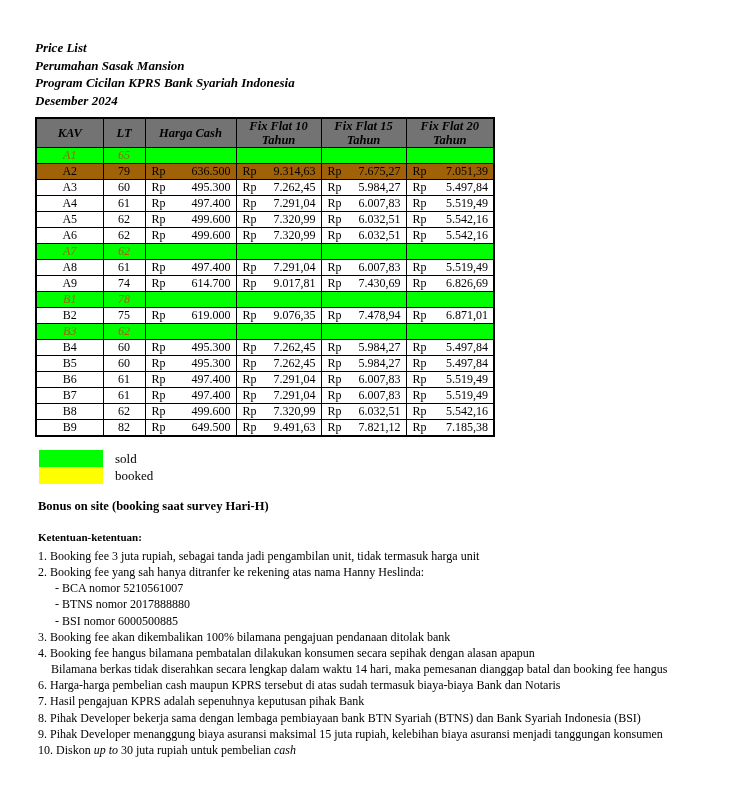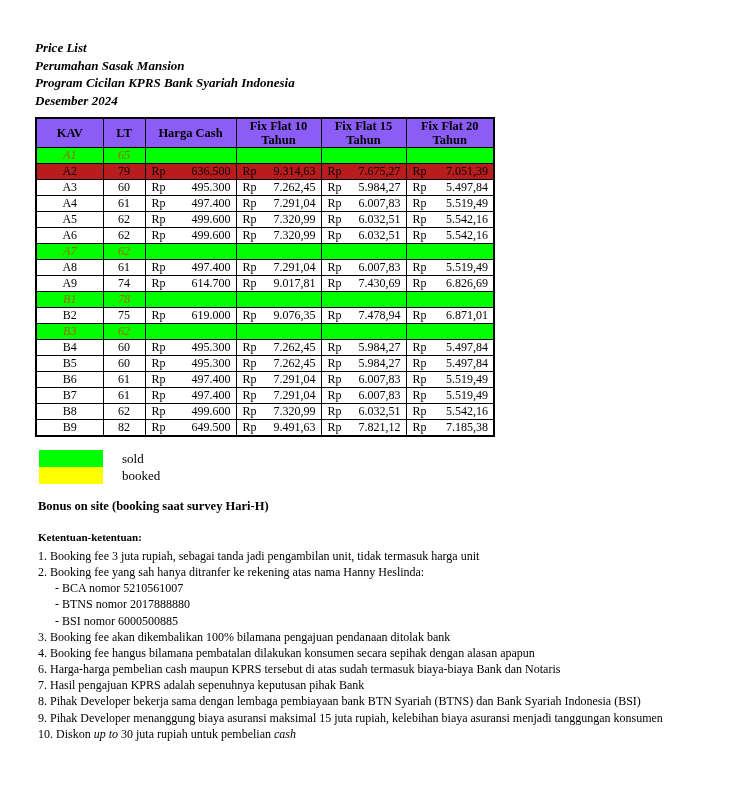--- a/index.html
+++ b/index.html
@@ -23,37 +23,37 @@
     border-collapse:collapse; table-layout:fixed;
     border:2px solid #000;
     font-size:12px;
   }
   .price-table th, .price-table td {
     border:1px solid #000; padding:0; overflow:hidden;
     vertical-align:middle;
   }
   .price-table th {
     font-weight:bold; font-size:12.5px; text-align:center;
-    height:20px; line-height:14px; background:#8b5cf6;
+    height:20px; line-height:14px; background:#737373;font-style:italic;
   }
   .price-table td { height:15.8px; line-height:15px; }
   .col-kav { width:67px; } .col-lt { width:42px; }
   .col-cash { width:91px; } .col-f10 { width:85px; }
   .col-f15 { width:85px; } .col-f20 { width:88px; }
   .td-center { text-align:center; }
   .money { display:flex; justify-content:space-between; padding:0 5px 0 6px; }
   .money .cur { text-align:left; } .money .val { text-align:right; }
   tr.status-sold td { background:#00ff00; color:#a16207;font-style:italic; }
-  tr.status-booked td { background:#b91c1c; color:#000;font-family:Liberation Serif, serif; }
+  tr.status-booked td { background:#a16207; color:#000;font-family:Liberation Serif, serif; }
 
   
   .legend { position:absolute; left:39px; top:450px; }
   .legend-row { display:flex; align-items:center; height:17px; }
   .legend-swatch { width:64px; height:17px; border:0; }
-  .legend-label { font-size:13px; padding-left:19px; line-height:17px; }
+  .legend-label { font-size:13px; padding-left:12px; line-height:17px; }
 
   
   .bonus-line {
     position:absolute; left:38px; top:499px;
     font-weight:bold; font-size:12.5px; white-space:nowrap;
   }
   .terms-title {
     position:absolute; left:38px; top:531px;
     font-weight:bold; font-size:11px;
   }
@@ -538,20 +538,21 @@
 
   <div class="terms-title">Ketentuan-ketentuan:</div>
   <div class="terms" id="terms">
       <div class="tm-line"><span>1. Booking fee 3 juta rupiah, sebagai tanda jadi pengambilan unit, tidak termasuk harga unit</span></div>
       <div class="tm-line"><span>2. Booking fee yang sah hanya ditranfer ke rekening atas nama Hanny Heslinda:</span></div>
       <div class="tm-line ind-1"><span>- BCA nomor 5210561007</span></div>
       <div class="tm-line ind-1"><span>- BTNS nomor 2017888880</span></div>
       <div class="tm-line ind-1"><span>- BSI nomor 6000500885</span></div>
       <div class="tm-line"><span>3. Booking fee akan dikembalikan 100% bilamana pengajuan pendanaan ditolak bank</span></div>
       <div class="tm-line"><span>4. Booking fee hangus bilamana pembatalan dilakukan konsumen secara sepihak dengan alasan apapun</span></div>
+      <div class="tm-line ind-2"><span>Bilamana berkas tidak diserahkan secara lengkap dalam waktu 14 hari, maka pemesanan dianggap batal dan booking fee hangus</span></div>
       <div class="tm-line"><span>6. Harga-harga pembelian cash maupun KPRS tersebut di atas sudah termasuk biaya-biaya Bank dan Notaris</span></div>
       <div class="tm-line"><span>7. Hasil pengajuan KPRS adalah sepenuhnya keputusan pihak Bank</span></div>
       <div class="tm-line"><span>8. Pihak Developer bekerja sama dengan lembaga pembiayaan bank BTN Syariah (BTNS) dan Bank Syariah Indonesia (BSI)</span></div>
       <div class="tm-line"><span>9. Pihak Developer menanggung biaya asuransi maksimal 15 juta rupiah, kelebihan biaya asuransi menjadi tanggungan konsumen</span></div>
       <div class="tm-line"><span>10. Diskon </span><span class="seg-bi">up to</span><span>  30 juta rupiah untuk pembelian </span><span class="seg-i">cash</span></div>
     </div>
 
 </div>
 
 </body></html>

